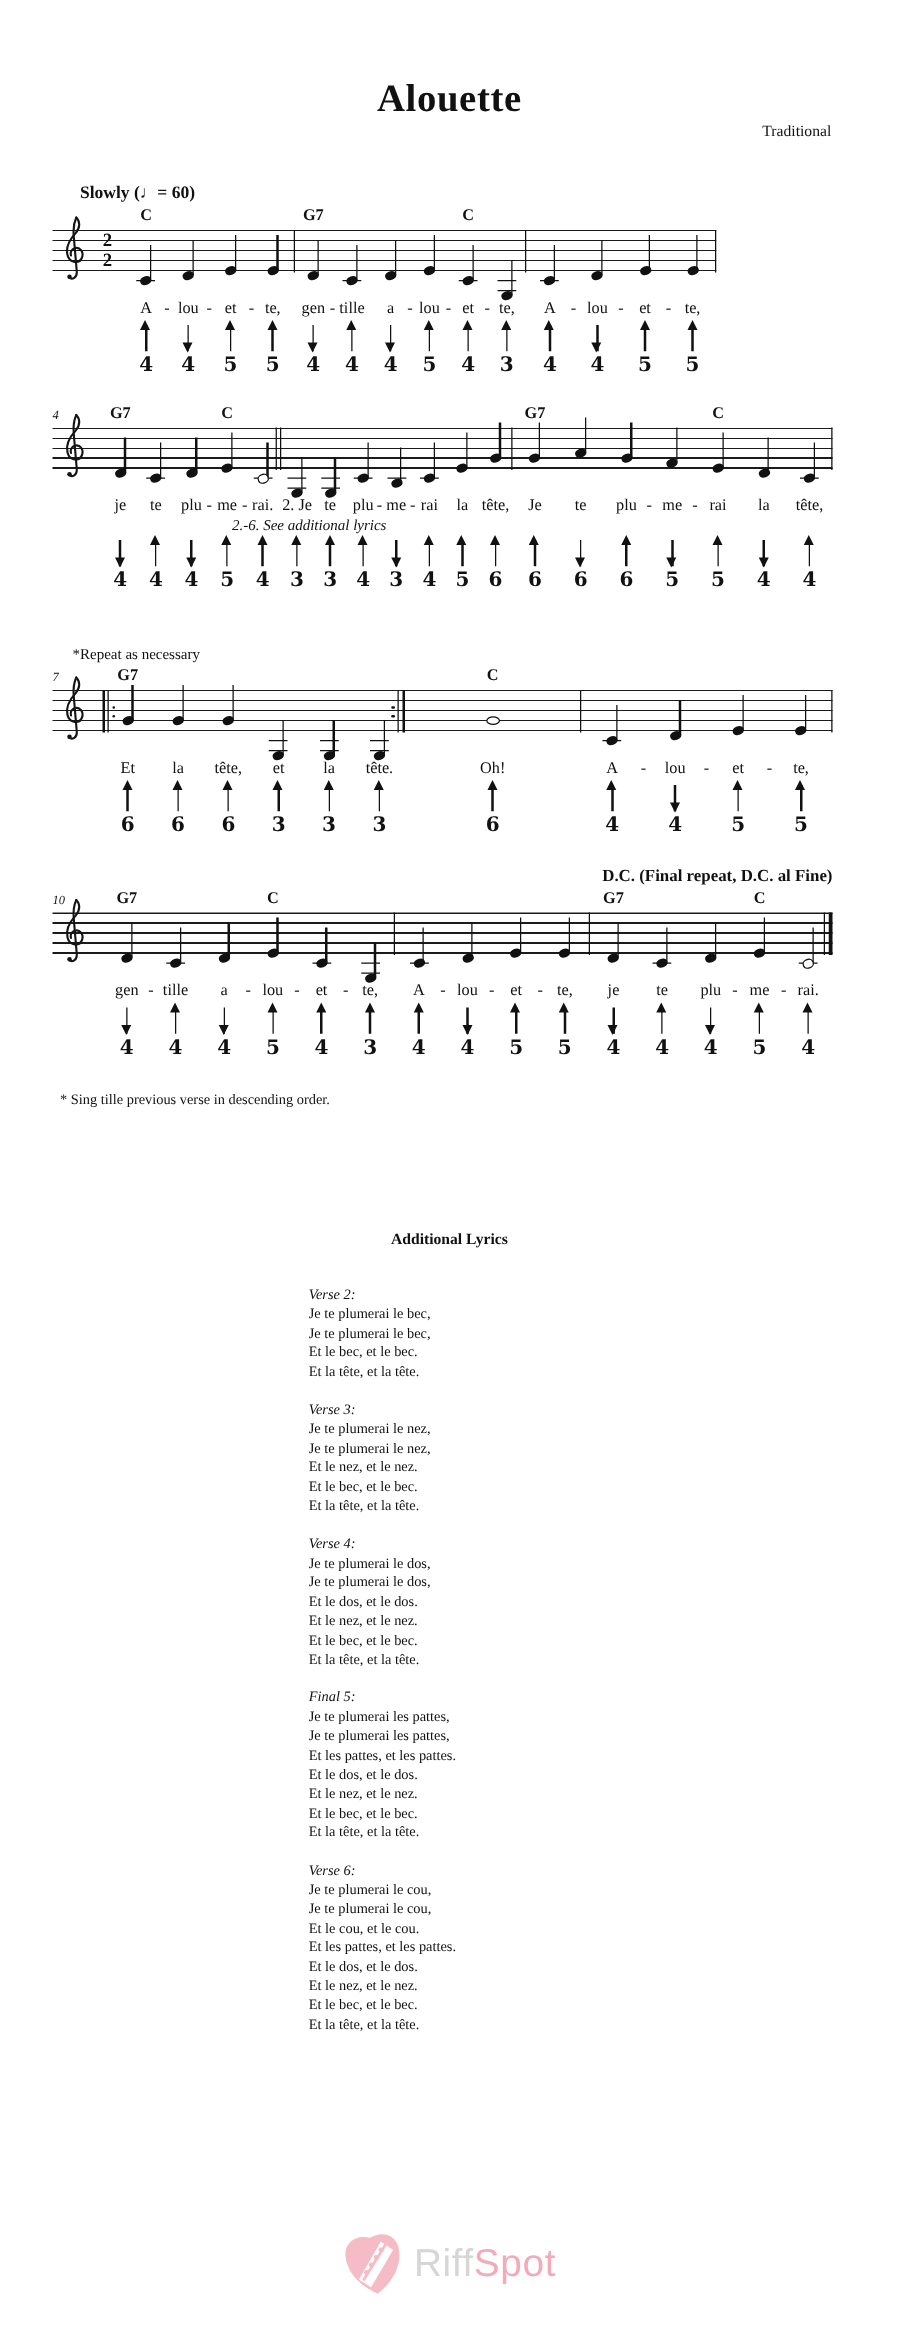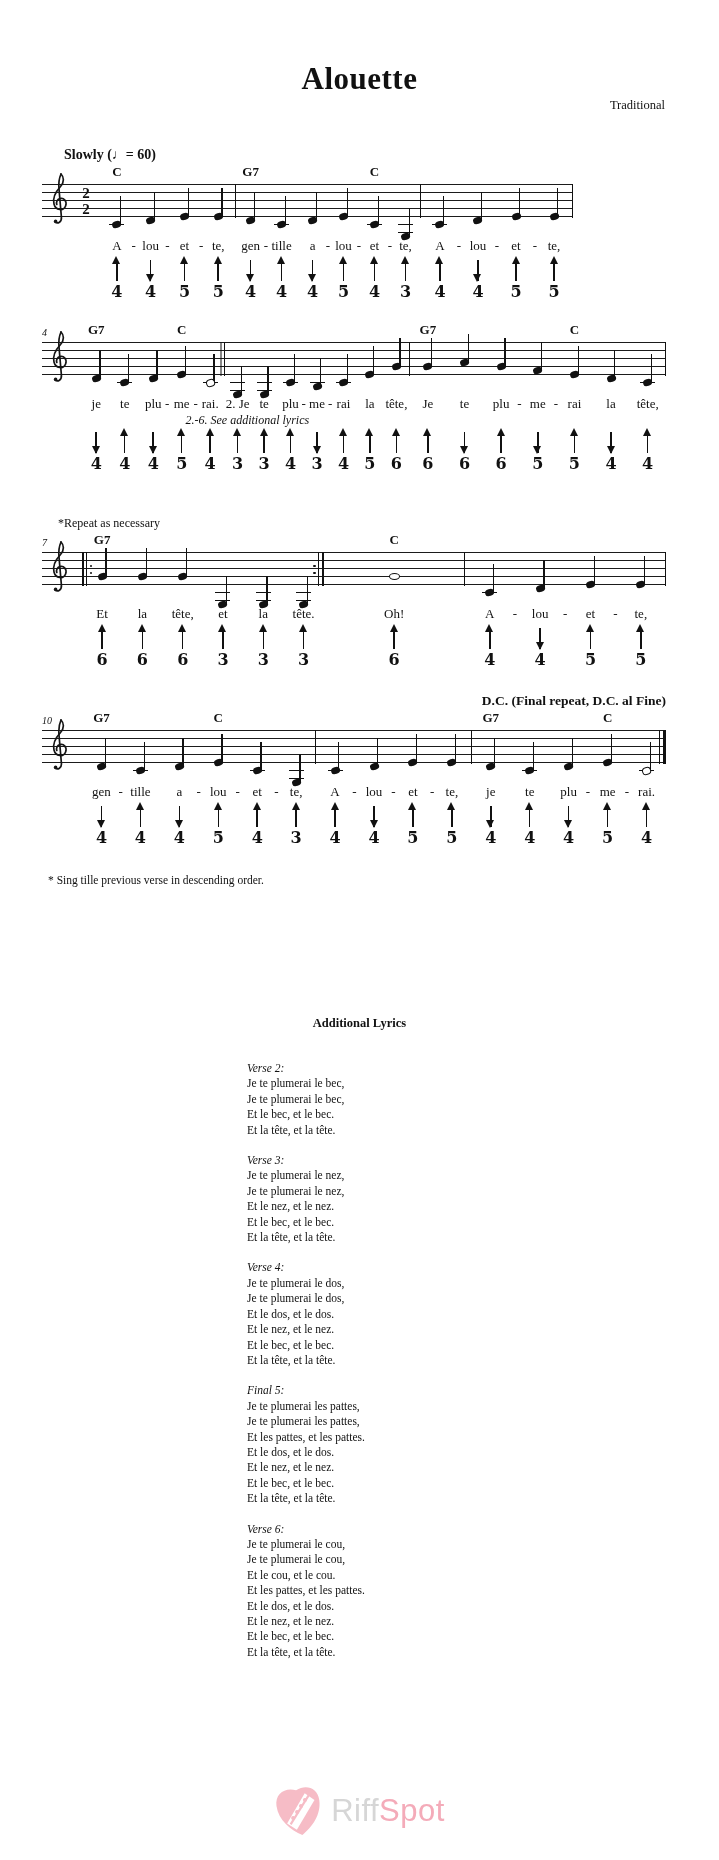--- a/index.html
+++ b/index.html
@@ -52,21 +52,21 @@
   .barline.double{box-shadow:-3.5px 0 0 #111;}
   .barline.begin-repeat{width:2.6px;}
   .barline.end-repeat{width:2.6px;left:-2px;}
   .barline.endbar{left:auto;right:0;}
   .barline.final{left:auto;right:0;width:3px;}
   .bthin{position:absolute;top:0;height:100%;width:1px;background:#111;}
   .rdot{position:absolute;width:2.8px;height:2.8px;border-radius:50%;background:#111;}
   .note2{position:absolute;top:91px;left:23%;font-style:italic;font-size:12px;white-space:nowrap;text-align:right;}
   
   .footnote{position:absolute;top:874px;left:48px;font-size:11.5px;}
-  .addl{position:absolute;top:1016px;left:0;right:0;}
+  .addl{position:absolute;top:984px;left:0;right:0;}
   .addl-title{text-align:center;font-weight:bold;font-size:12.5px;}
   .verses{margin:30px 12px 0 247px;font-size:11.5px;line-height:15.4px;}
   .verse{margin-bottom:15px;}
   .vlabel{font-style:italic;}
   
   .logo{position:absolute;top:1784px;left:0;right:0;display:flex;justify-content:center;
         align-items:center;gap:7px;font-family:"Liberation Sans",sans-serif;}
   .logo-text{font-size:31px;font-weight:normal;letter-spacing:.5px;}
 </style>
 </head>

